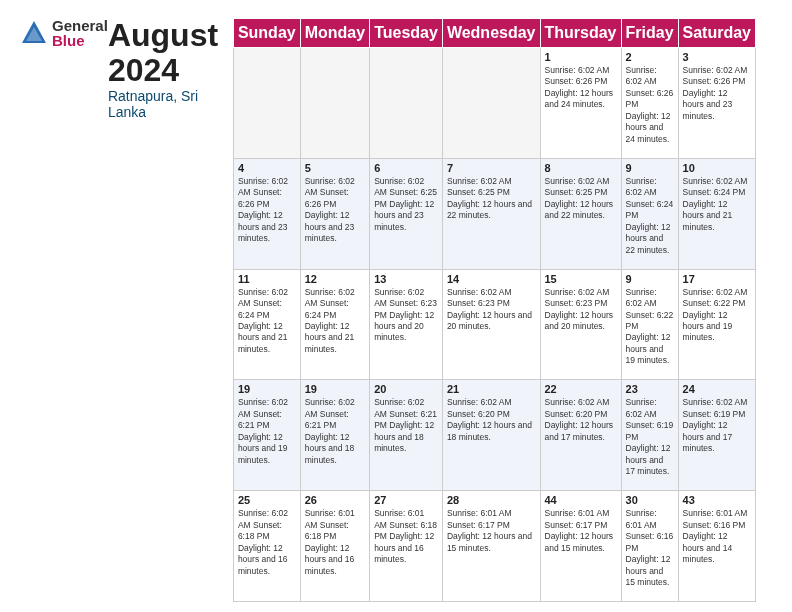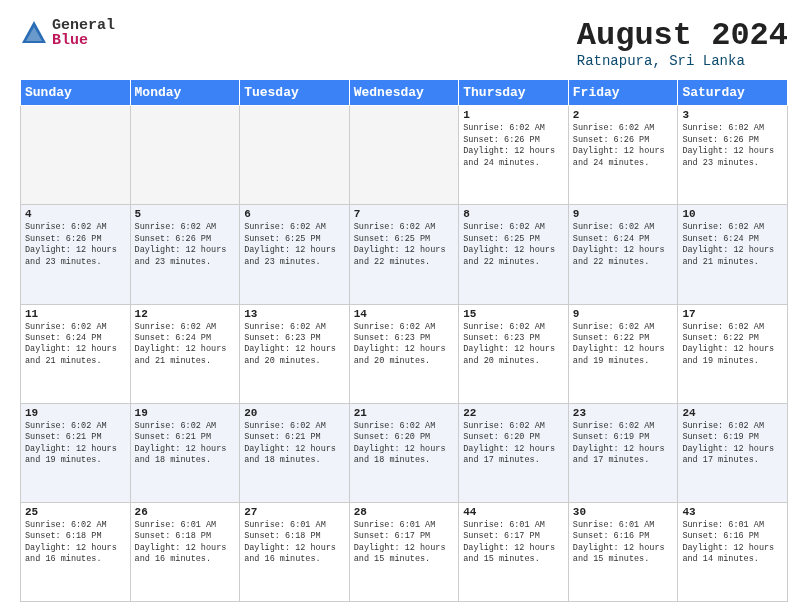--- a/index.html
+++ b/index.html
@@ -6,24 +6,23 @@
     body {
       font-family: Arial, sans-serif;
       background: #fff;
       width: 792px;
       height: 612px;
       overflow: hidden;
     }
     .page {
       width: 792px;
       height: 612px;
-      padding: 18px 4px 10px 20px;
+      padding: 18px 36px 10px 20px;
       display: flex;
-      flex-direction: column;
-      font-family: Liberation Mono, monospace;
+      flex-direction: row;
     }
     .header {
       display: flex;
       justify-content: space-between;
       align-items: flex-start;
       margin-bottom: 10px;
     }
     .logo {
       display: flex;
       align-items: center;
@@ -61,25 +60,25 @@
       font-size: 14px;
       color: #0c4a6e;
     }
     .calendar {
       flex: 1;
       border-collapse: collapse;
       width: 100%;
       font-size: 10px;
     }
     .calendar th {
-      background: #3b82f6;
+      background: #be185d;
       color: #fff;
       padding: 5px 4px;
       text-align: left;
-      font-size: 13px;
+      font-size: 16px;
       font-weight: bold;
       border: 1px solid #fff;
     }
     .calendar td {
       border: 1px solid #ccc;
       vertical-align: top;
       padding: 3px 4px;
       width: calc(100% / 7);
       background: #fff;
     }

